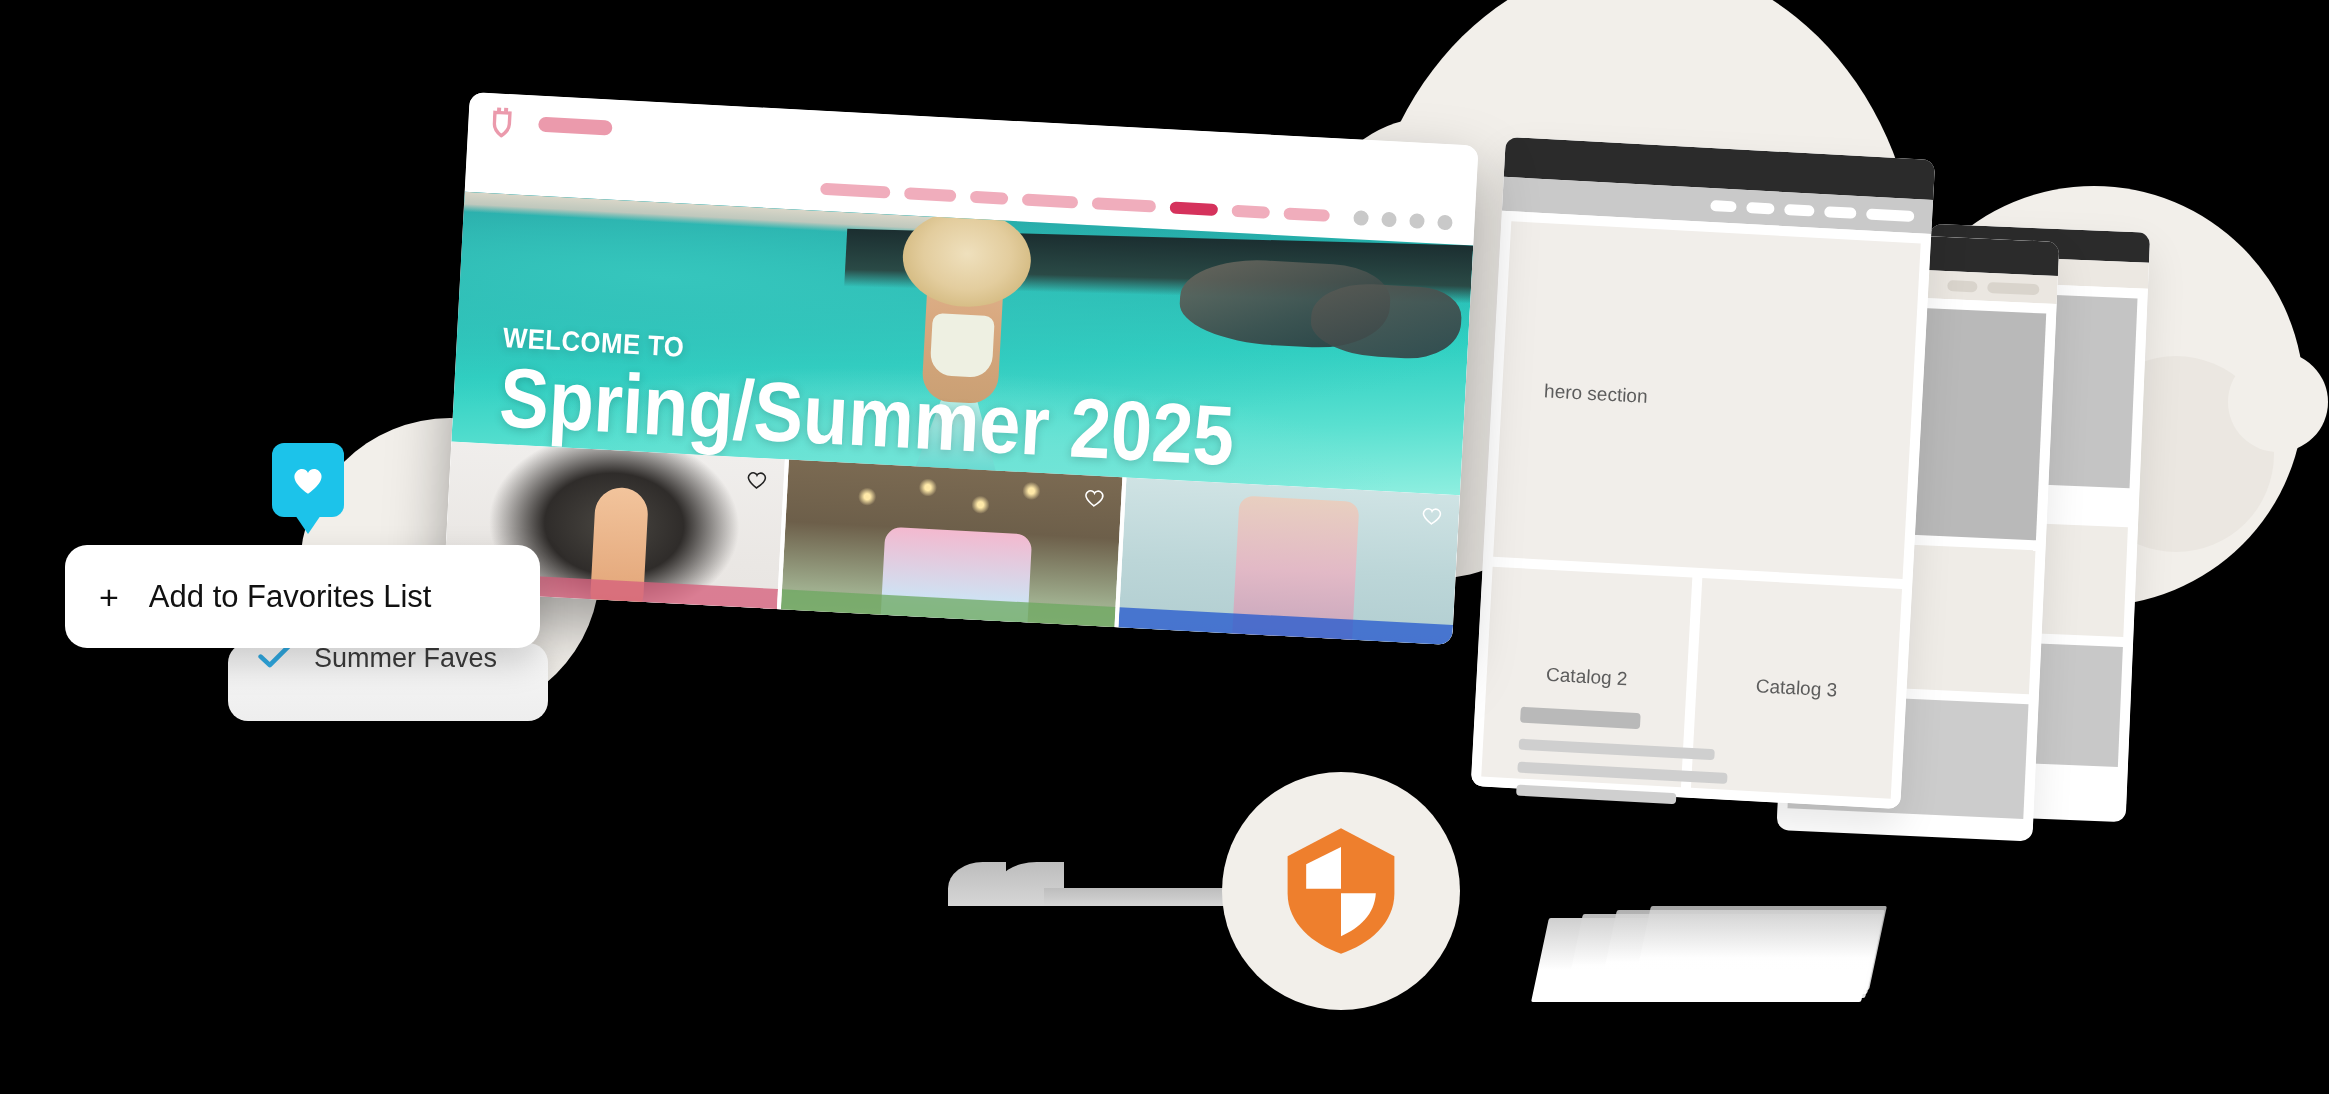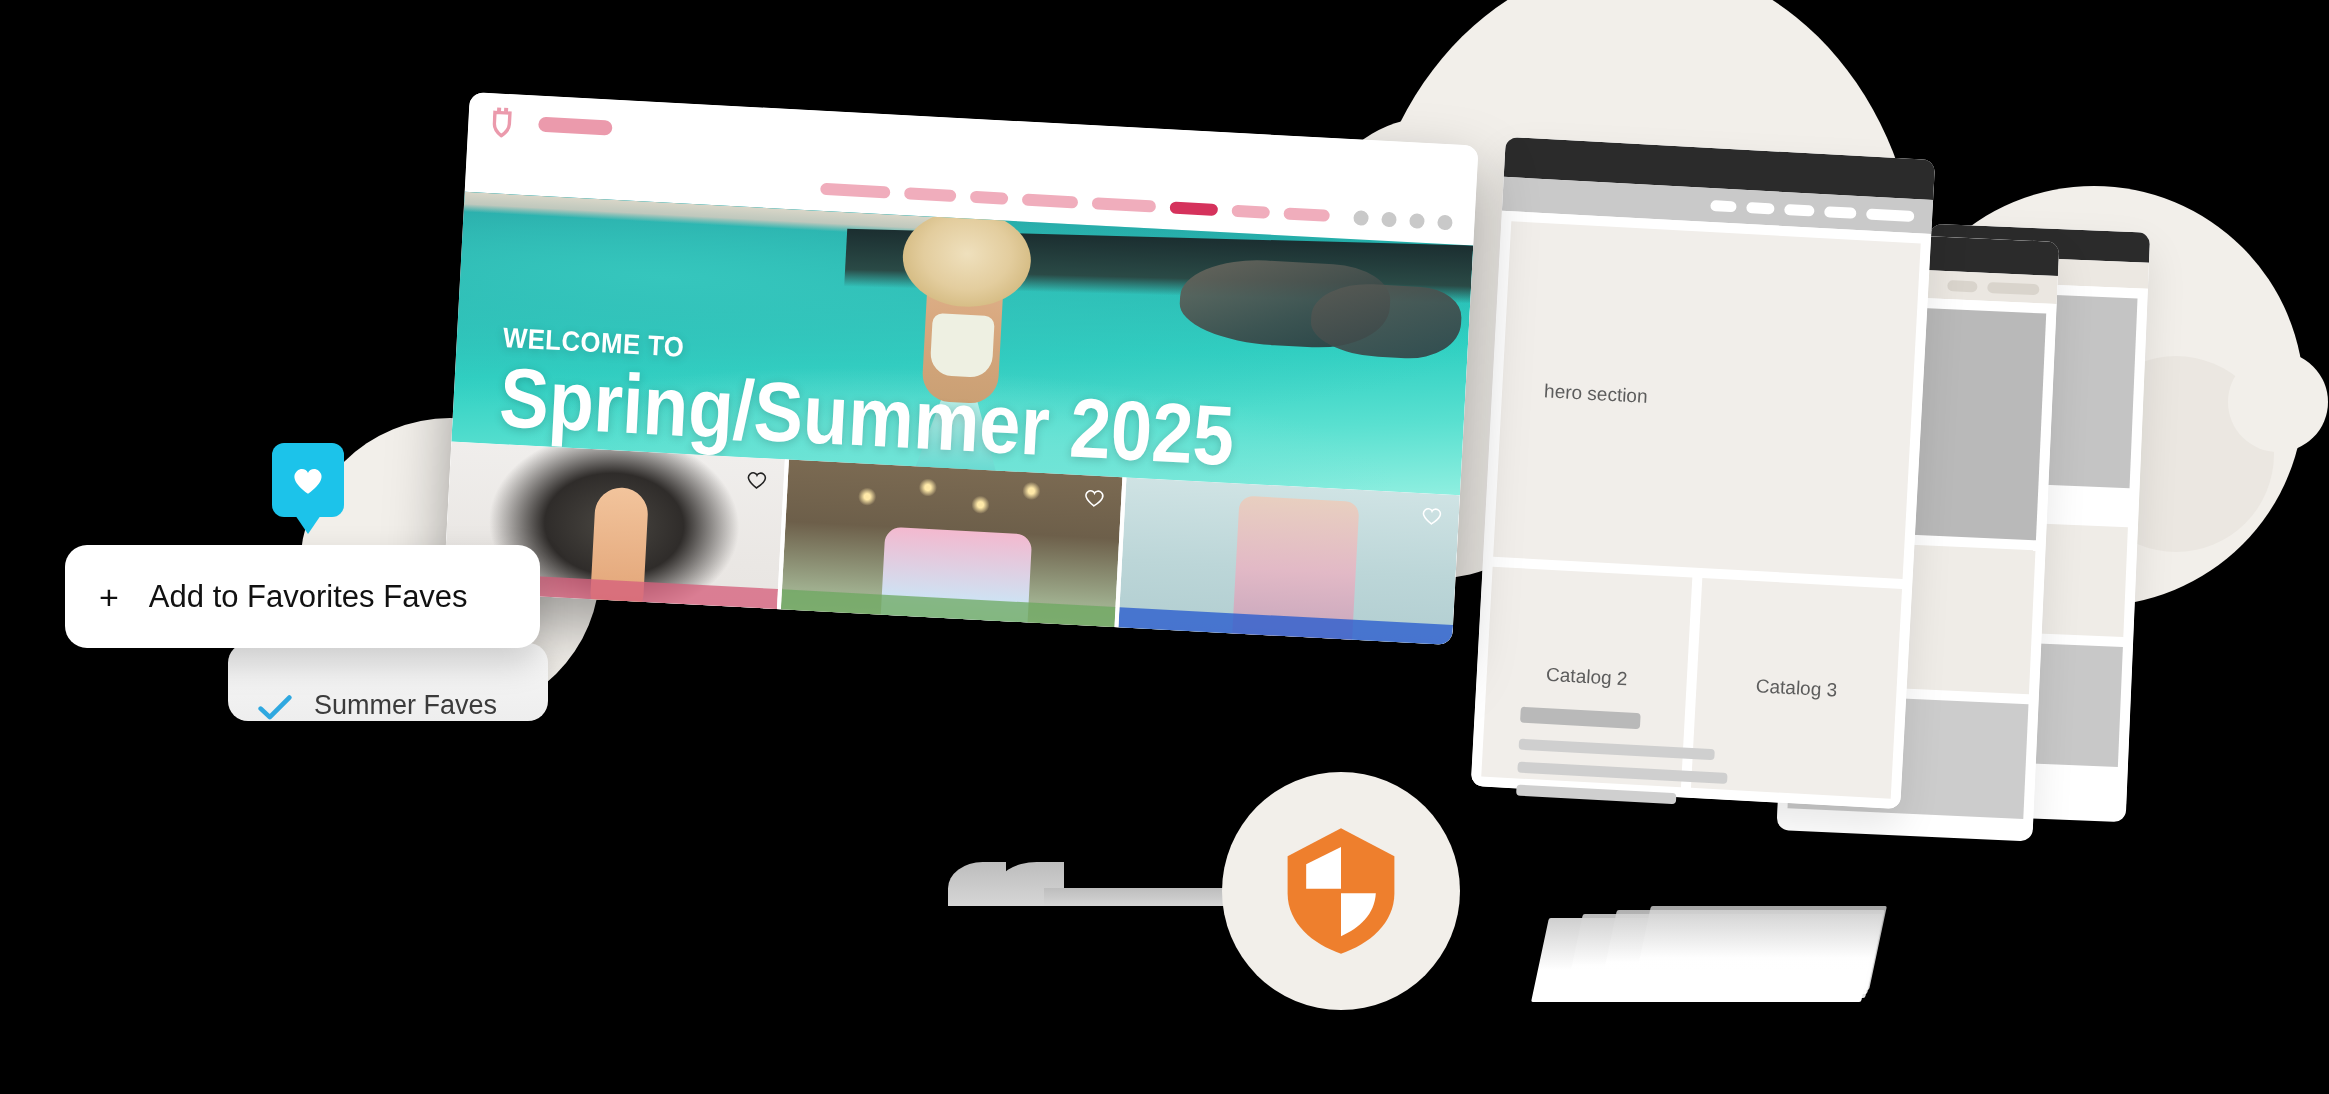--- a/index.html
+++ b/index.html
@@ -204,21 +204,21 @@
     background: #fff; border-radius: 22px; z-index: 42;
     box-shadow: 0 14px 34px rgba(0,0,0,.18);
     display: flex; align-items: center; padding: 0 34px; gap: 30px;
   }
   .pop .plus { font-size: 34px; color: #111; line-height: 1; font-weight: 300; }
   .pop .ptxt { font-size: 31px; color: #111; }
   .pop2 {
     position: absolute; left: 228px; top: 643px; width: 320px; height: 78px;
     background: linear-gradient(180deg,#f7f7f7,#eeeeee); border-radius: 20px; z-index: 41;
     box-shadow: 0 12px 28px rgba(0,0,0,.14);
-    display: flex; align-items: flex-end; padding: 0 30px; gap: 22px;
+    display: flex; align-items: flex-start; padding: 0 30px; gap: 22px;
   }
   .pop2 .chk { color: #2fa8e0; font-size: 34px; line-height: 1; }
   .pop2 .ptxt { font-size: 27px; color: #3b3b3b; }
 
   
   .shield-badge {
     position: absolute; left: 1222px; top: 772px; width: 238px; height: 238px;
     border-radius: 50%; background: #f2efea; z-index: 45;
     display: flex; align-items: center; justify-content: center;
   }
@@ -387,21 +387,21 @@
   </div>
 
   <div class="pin">
     <svg width="36" height="32" viewBox="0 0 24 22">
       <path d="M12 20.5 C2 13.2 1 8 4.5 4.8 C7.3 2.3 11 3.6 12 6.2 C13 3.6 16.7 2.3 19.5 4.8 C23 8 22 13.2 12 20.5 Z" fill="#ffffff"></path>
     </svg>
   </div>
 
   <div class="pop">
     <span class="plus">+</span>
-    <span class="ptxt">Add to Favorites Faves</span>
+    <span class="ptxt">Add to Favorites List</span>
   </div>
 
   <div class="pop2">
     <svg class="chk" width="34" height="26" viewBox="0 0 26 20">
       <path d="M2 10.5 L9 17 L24 2" fill="none" stroke="#2fa8e0" stroke-width="3.6" stroke-linecap="round" stroke-linejoin="round"></path>
     </svg>
     <span class="ptxt">Summer Faves</span>
   </div>
 
   <div class="shield-badge">

